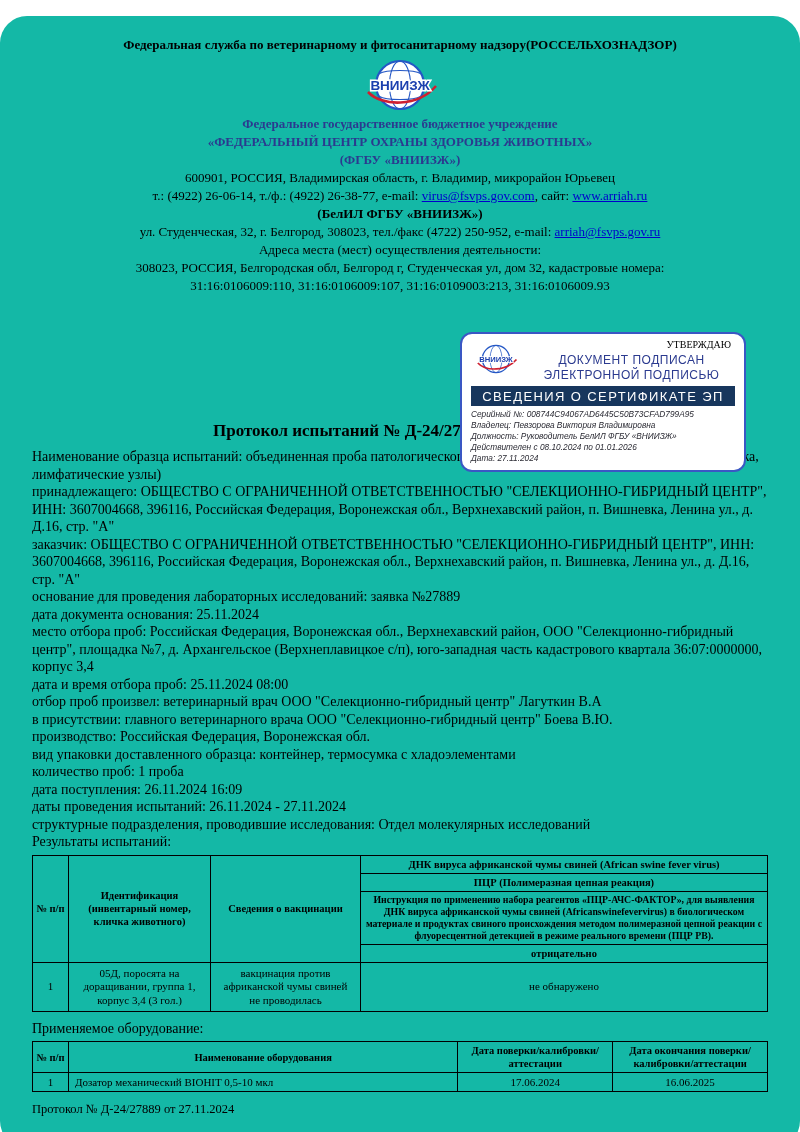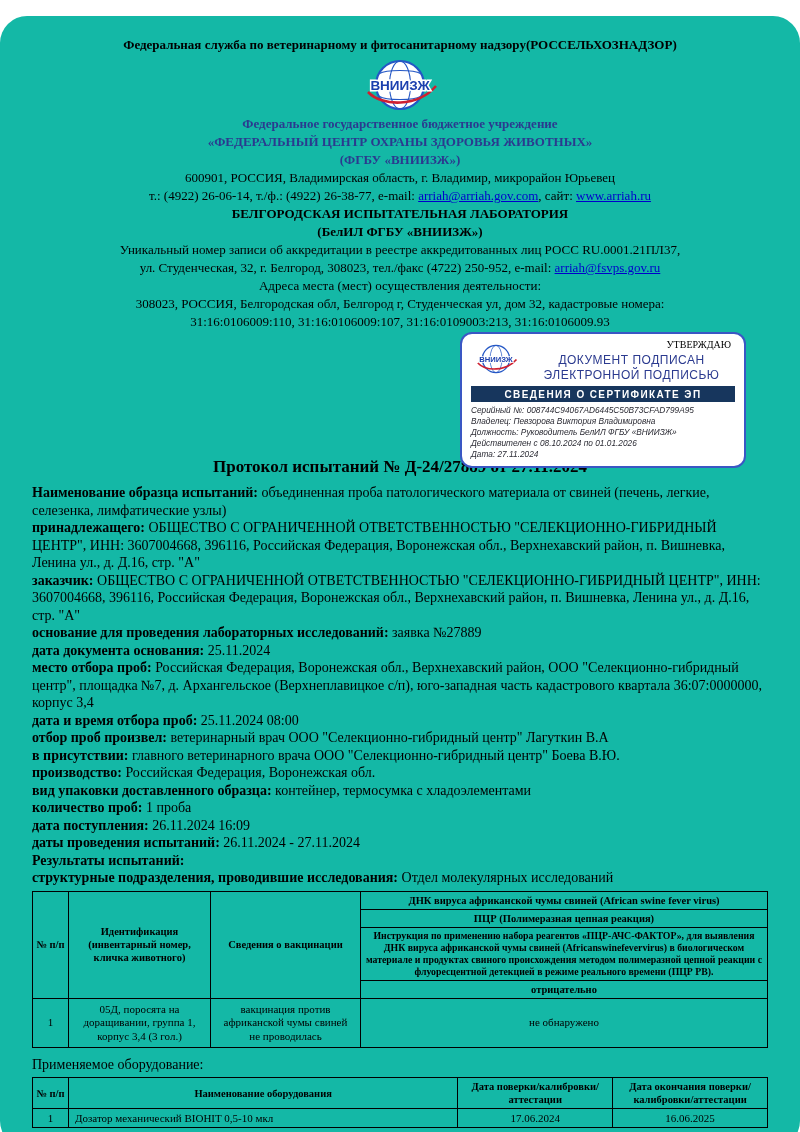--- a/index.html
+++ b/index.html
@@ -11,28 +11,28 @@
   .link{color:#0000cc;text-decoration:underline;cursor:pointer;}
   .logo-wrap{text-align:center;margin:5px 0 4px;height:52px;}
 
   .stamp{position:absolute;top:316px;right:54px;width:286px;border:2px solid #3a57c4;border-radius:12px;
          background:#fff;padding:5px 9px 6px;font-family:"Liberation Sans",sans-serif;box-sizing:border-box;}
   .stamp-top{display:flex;align-items:center;gap:7px;}
   .stamp-logo{flex:0 0 50px;}
   .stamp-head{flex:1;}
   .stamp-approve{text-align:right;font-family:"Liberation Serif",serif;font-size:10px;margin:0 4px 3px 0;}
   .stamp-signed{text-align:center;color:#2b3a8f;font-size:12px;line-height:14.5px;letter-spacing:.5px;}
-  .stamp-bar{background:#17365d;color:#fff;text-align:center;font-size:10px;letter-spacing:1.4px;
-             padding:2.5px 0;margin:4px 0 3px;font-weight:bold;}
+  .stamp-bar{background:#17365d;color:#fff;text-align:center;font-size:13px;letter-spacing:1.4px;
+             padding:2.5px 0;margin:4px 0 3px;}
   .stamp-line{font-size:8.3px;line-height:11px;color:#2a2a33;font-style:italic;}
 
   .title{font-size:17px;font-weight:bold;text-align:center;margin-top:126px;margin-bottom:7px;}
 
   .field{font-size:14px;line-height:17.5px;margin:0;}
-  .field b{font-weight:bold;text-align:center;}
+  .field b{font-weight:normal;text-align:center;}
 
   table{border-collapse:collapse;width:100%;}
   .results-table{margin-top:4px;}
   .results-table td,.equip-table td{border:1px solid #000;text-align:center;vertical-align:middle;padding:2px 3px;}
   .rt-h{font-weight:bold;font-size:10.5px;line-height:13px;}
   .rt-instr{font-weight:bold;font-size:9.8px;line-height:12px;text-align:justify;padding:2px 6px;}
   .rt-data td{font-size:11px;line-height:13.5px;padding:4px 12px;}
 
   .equip-caption{font-size:14px;margin:9px 0 0;}
   .equip-table{margin-top:4px;}
@@ -60,24 +60,22 @@
       <path d="M23.5 37.5 C 30 41.5, 58 41.5, 64.5 37.5" fill="none" stroke="#2457c5" stroke-width="1.1"></path>
       <path d="M12 33 C 26 48, 62 48, 80 27" fill="none" stroke="#cf2030" stroke-width="2.6"></path>
       <text x="44" y="30.5" text-anchor="middle" font-size="13.5" font-weight="bold" fill="#1b3fae" stroke="#ffffff" stroke-width="3" paint-order="stroke" font-family="'Liberation Sans',sans-serif">ВНИИЗЖ</text>
     </svg>
   </div>
 
   <div class="hdr b blue">Федеральное государственное бюджетное учреждение</div>
   <div class="hdr b blue">«ФЕДЕРАЛЬНЫЙ ЦЕНТР ОХРАНЫ ЗДОРОВЬЯ ЖИВОТНЫХ»</div>
   <div class="hdr b blue">(ФГБУ «ВНИИЗЖ»)</div>
   <div class="hdr">600901, РОССИЯ, Владимирская область, г. Владимир, микрорайон Юрьевец</div>
-  <div class="hdr"><span>т.: (4922) 26-06-14, т./ф.: (4922) 26-38-77, e-mail: </span><a class="link">arriah@arriah.gov.com</a><span>, сайт: </span><a class="link">www.arriah.ru</a></div>
-  <div class="hdr b">БЕЛГОРОДСКАЯ ИСПЫТАТЕЛЬНАЯ ЛАБОРАТОРИЯ</div>
+  <div class="hdr"><span>т.: (4922) 26-06-14, т./ф.: (4922) 26-38-77, e-mail: </span><a class="link">virus@fsvps.gov.com</a><span>, сайт: </span><a class="link">www.arriah.ru</a></div>
   <div class="hdr b">(БелИЛ ФГБУ «ВНИИЗЖ»)</div>
-  <div class="hdr">Уникальный номер записи об аккредитации в реестре аккредитованных лиц РОСС RU.0001.21ПЛ37,</div>
   <div class="hdr"><span>ул. Студенческая, 32, г. Белгород, 308023, тел./факс (4722) 250-952, e-mail: </span><a class="link">arriah@fsvps.gov.ru</a></div>
   <div class="hdr">Адреса места (мест) осуществления деятельности:</div>
   <div class="hdr">308023, РОССИЯ, Белгородская обл, Белгород г, Студенческая ул, дом 32, кадастровые номера:</div>
   <div class="hdr">31:16:0106009:110, 31:16:0106009:107, 31:16:0109003:213, 31:16:0106009.93</div>
 
   <div class="stamp">
     <div class="stamp-top">
       <div class="stamp-logo">
         <svg width="50" height="32" viewBox="0 0 88 52">
           <ellipse cx="44" cy="26" rx="24" ry="24" fill="#ffffff" stroke="#2457c5" stroke-width="2.4"></ellipse>
@@ -110,22 +108,22 @@
   <p class="field"><b>дата документа основания:</b><span> 25.11.2024</span></p>
   <p class="field"><b>место отбора проб:</b><span> Российская Федерация, Воронежская обл., Верхнехавский район, ООО "Селекционно-гибридный центр", площадка №7, д. Архангельское (Верхнеплавицкое с/п), юго-западная часть кадастрового квартала 36:07:0000000, корпус 3,4</span></p>
   <p class="field"><b>дата и время отбора проб:</b><span> 25.11.2024 08:00</span></p>
   <p class="field"><b>отбор проб произвел:</b><span> ветеринарный врач ООО "Селекционно-гибридный центр" Лагуткин В.А</span></p>
   <p class="field"><b>в присутствии:</b><span> главного ветеринарного врача ООО "Селекционно-гибридный центр" Боева В.Ю.</span></p>
   <p class="field"><b>производство:</b><span> Российская Федерация, Воронежская обл.</span></p>
   <p class="field"><b>вид упаковки доставленного образца:</b><span> контейнер, термосумка с хладоэлементами</span></p>
   <p class="field"><b>количество проб:</b><span> 1 проба</span></p>
   <p class="field"><b>дата поступления:</b><span> 26.11.2024 16:09</span></p>
   <p class="field"><b>даты проведения испытаний:</b><span> 26.11.2024 - 27.11.2024</span></p>
+  <p class="field"><b>структурные подразделения, проводившие исследования:</b><span> Отдел молекулярных исследований</span></p>
   <p class="field"><b>Результаты испытаний:</b></p>
-  <p class="field"><b>структурные подразделения, проводившие исследования:</b><span> Отдел молекулярных исследований</span></p>
 
   <table class="results-table">
     <colgroup>
         <col style="width:36px">
         <col style="width:142px">
         <col style="width:150px">
         <col>
       </colgroup>
     <tbody>
       <tr>

